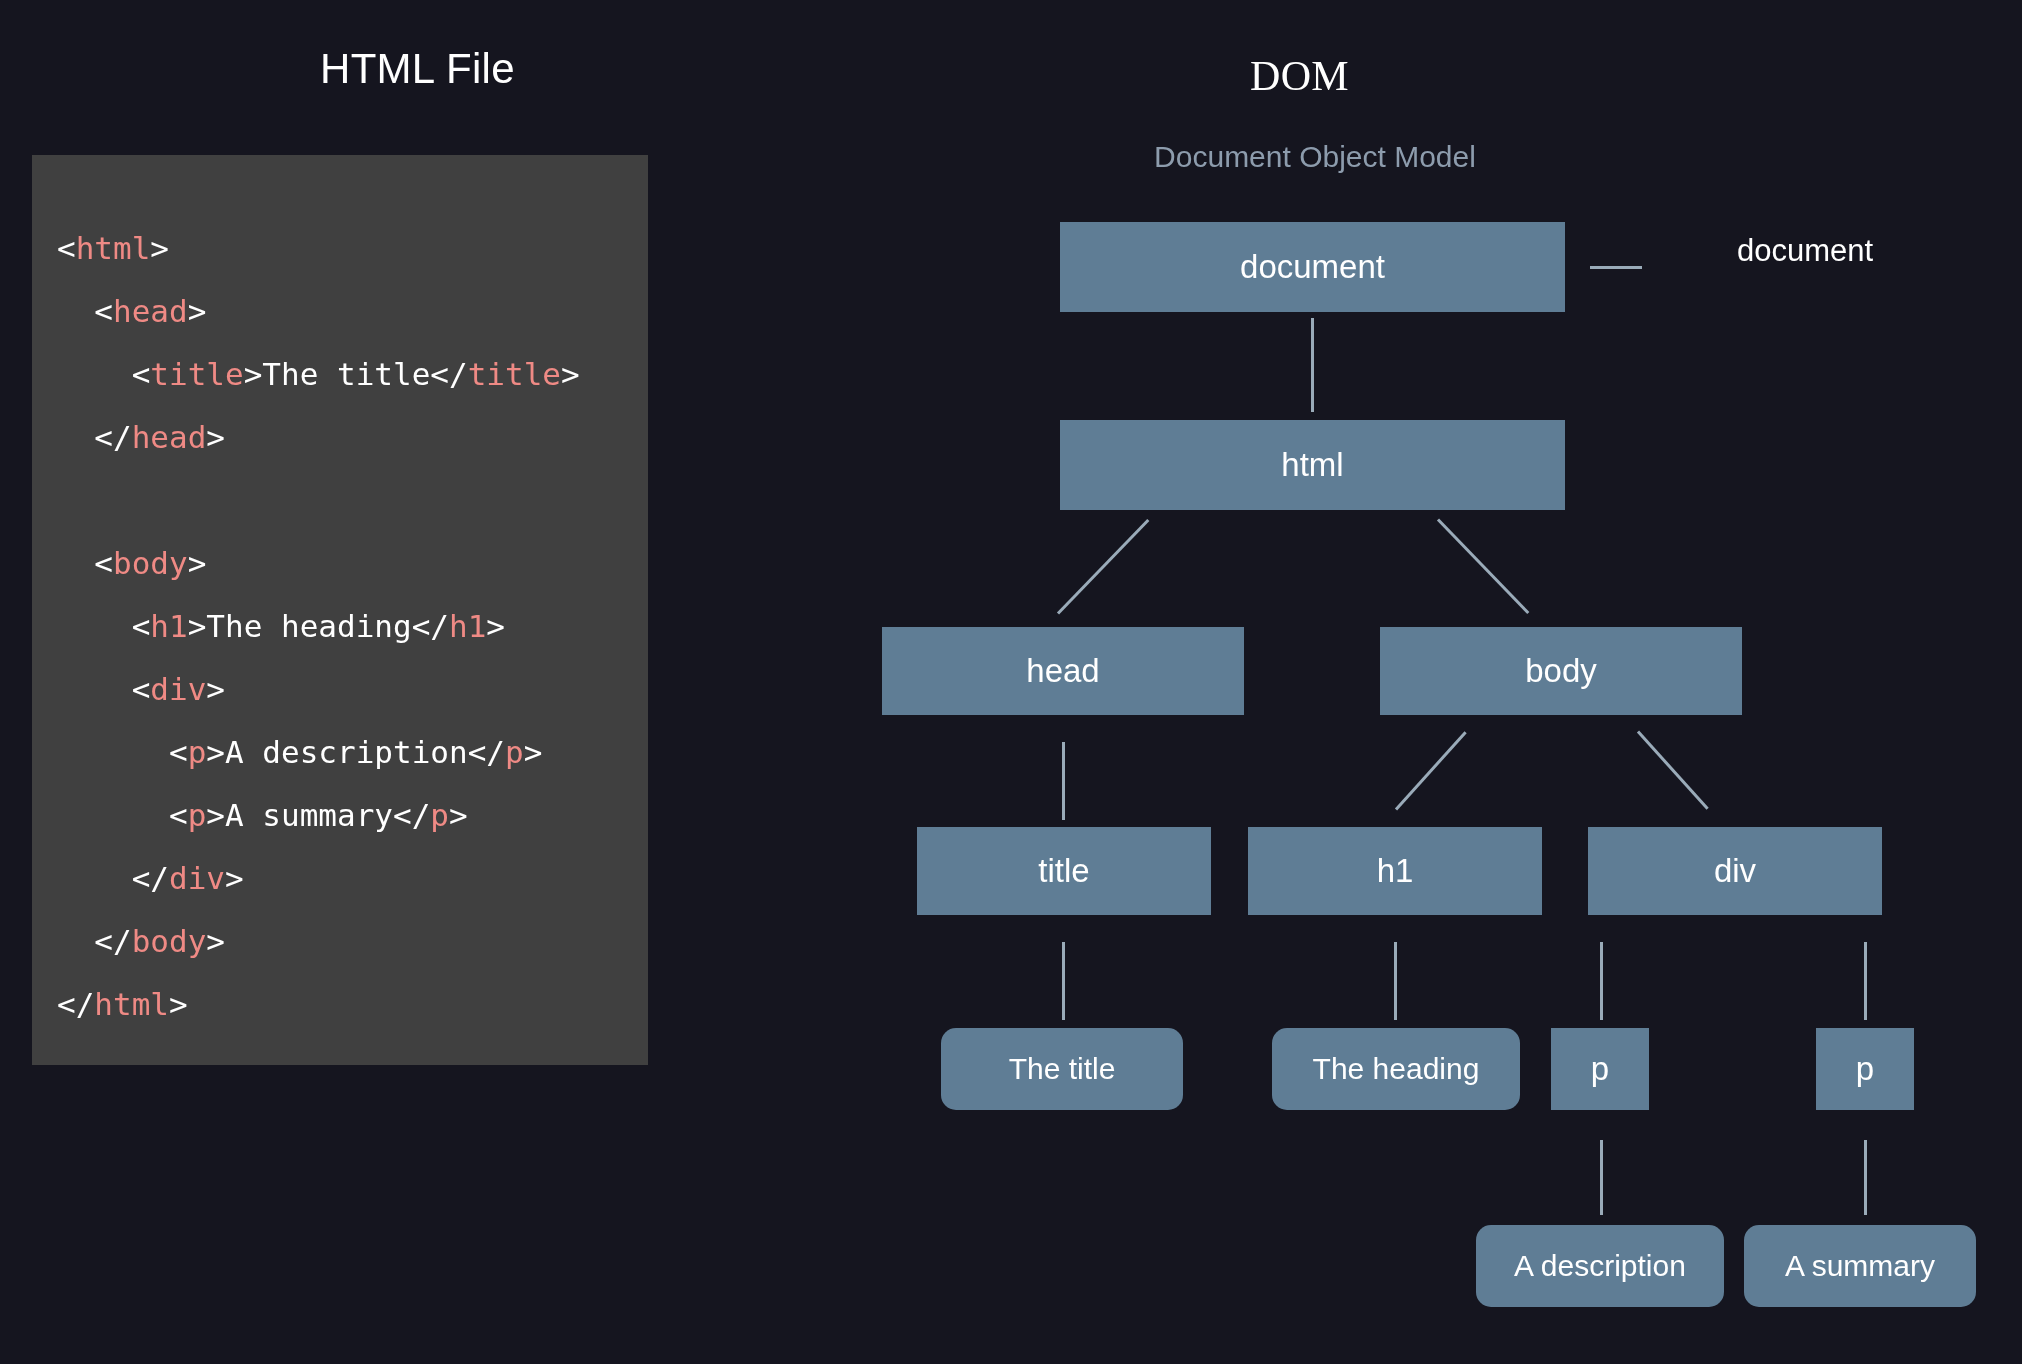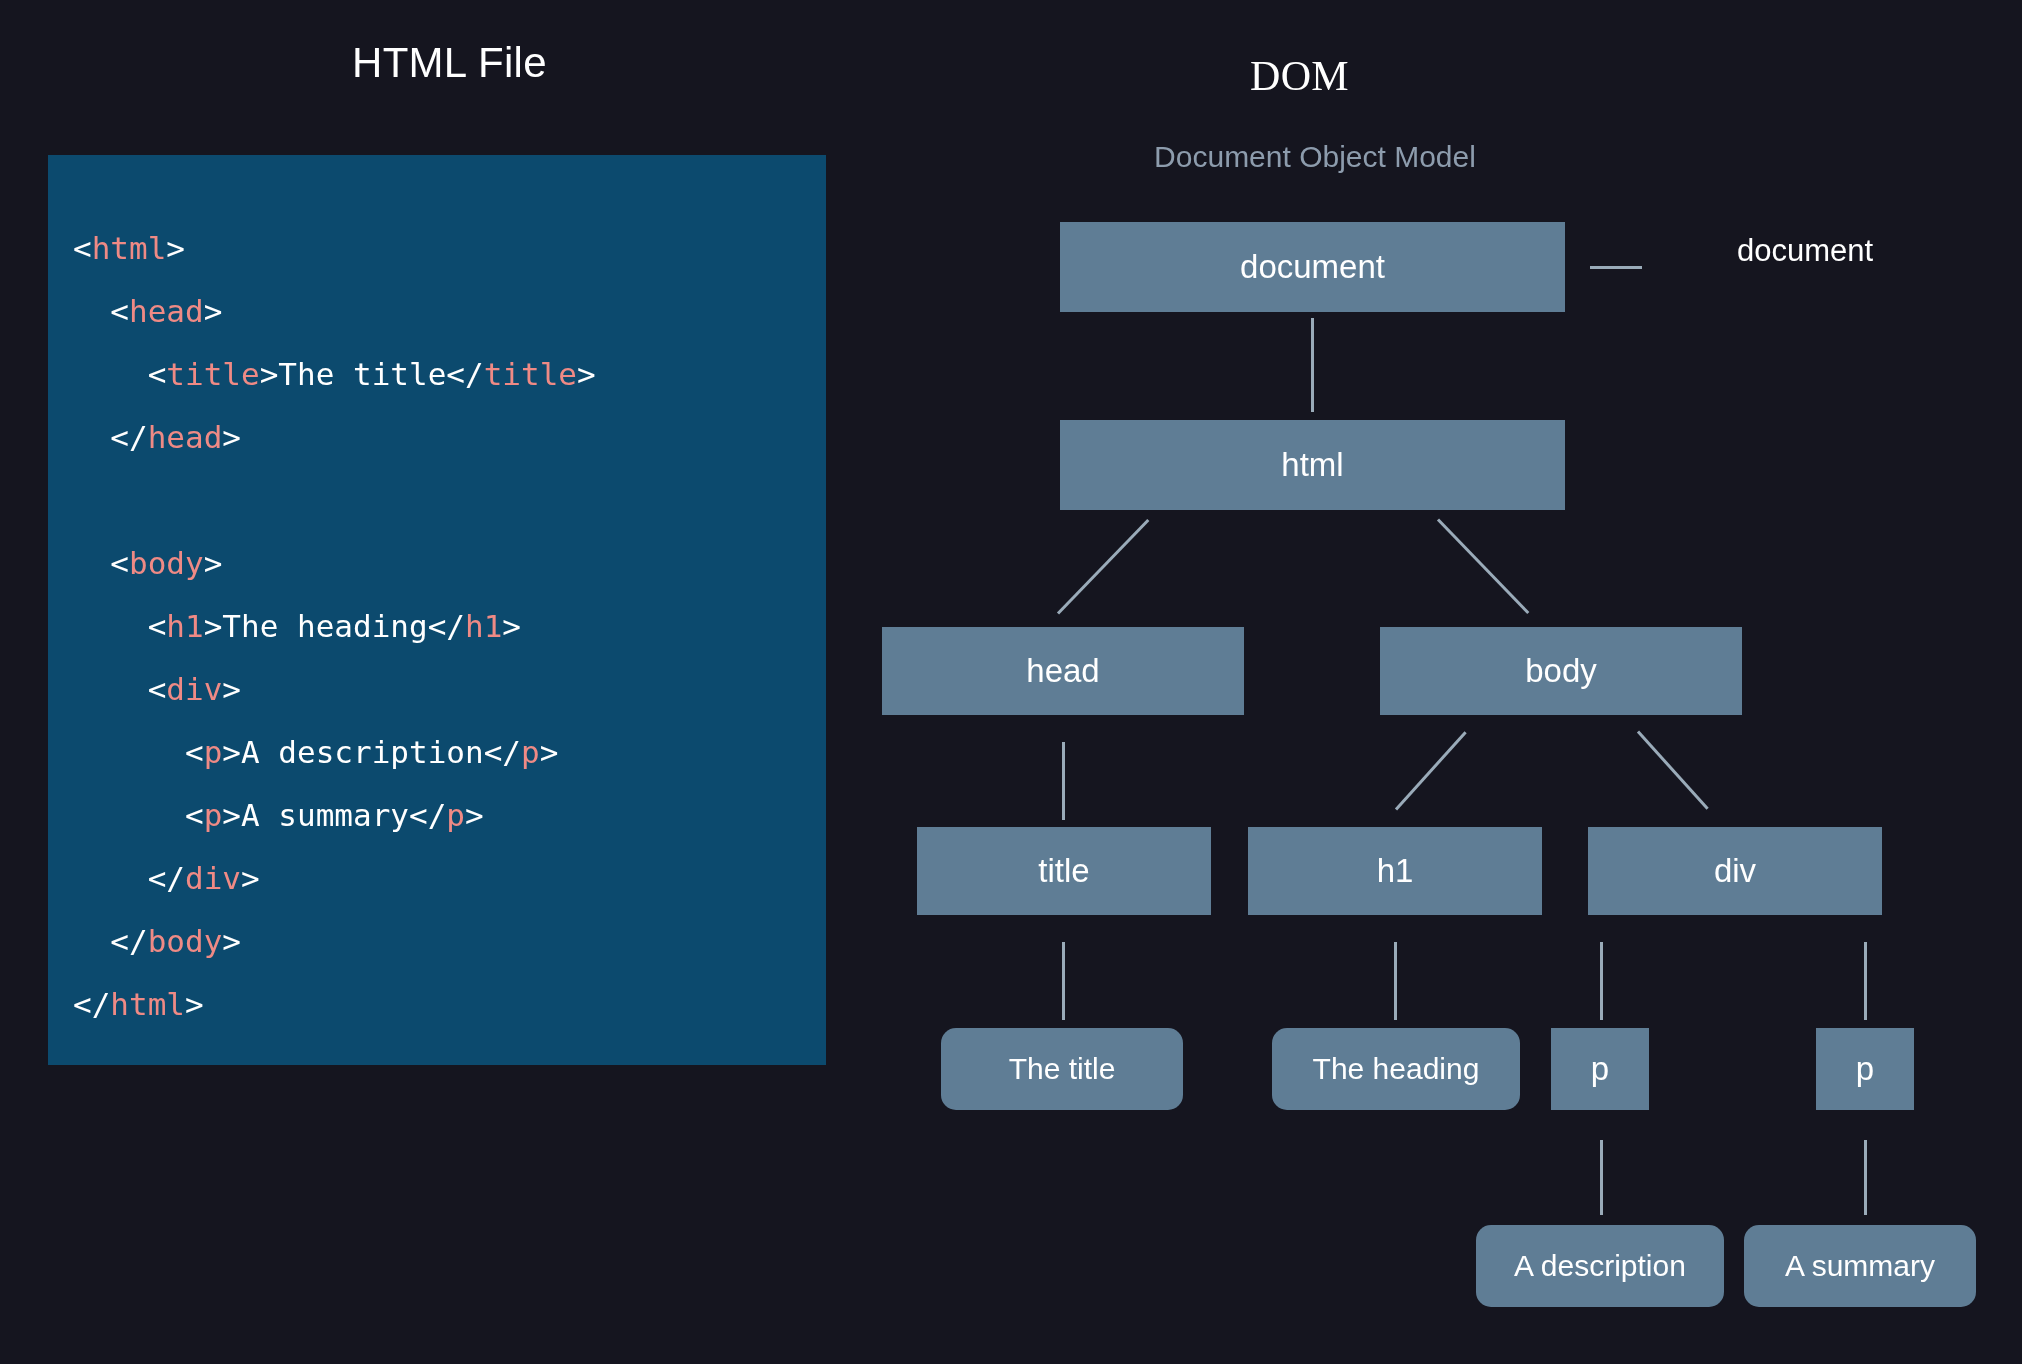--- a/index.html
+++ b/index.html
@@ -14,39 +14,39 @@
 
   
   .panel-title {
     position:absolute;
     color:#ffffff;
     font-size:42px;
     font-weight:400;
     letter-spacing:0.3px;
     white-space:nowrap;
   }
-  #html-file-title { left:320px; top:39px;margin-left:32px; }
+  #html-file-title { left:320px; top:45px; }
   #dom-title { left:1250px; top:52px;font-family:Liberation Serif, serif; }
   .panel-subtitle {
     position:absolute;
     left:1085px; top:140px;
     width:460px;
     text-align:center;
     color:#8d9cad;
     font-size:30px;
     font-weight:400;
     white-space:nowrap;
   }
 
   
   #code-panel {
     position:absolute;
-    left:48px; top:155px;
-    width:778px; height:910px;
-    background:#0c4a6e;
+    left:32px; top:155px;
+    width:616px; height:910px;
+    background:#404040;
   }
   #code-listing {
     position:absolute;
     left:25px; top:62px;
     font-family:"DejaVu Sans Mono", monospace;
     font-size:31px;
     line-height:63px;
     color:#ffffff;
     white-space:pre;
     letter-spacing:0px;

